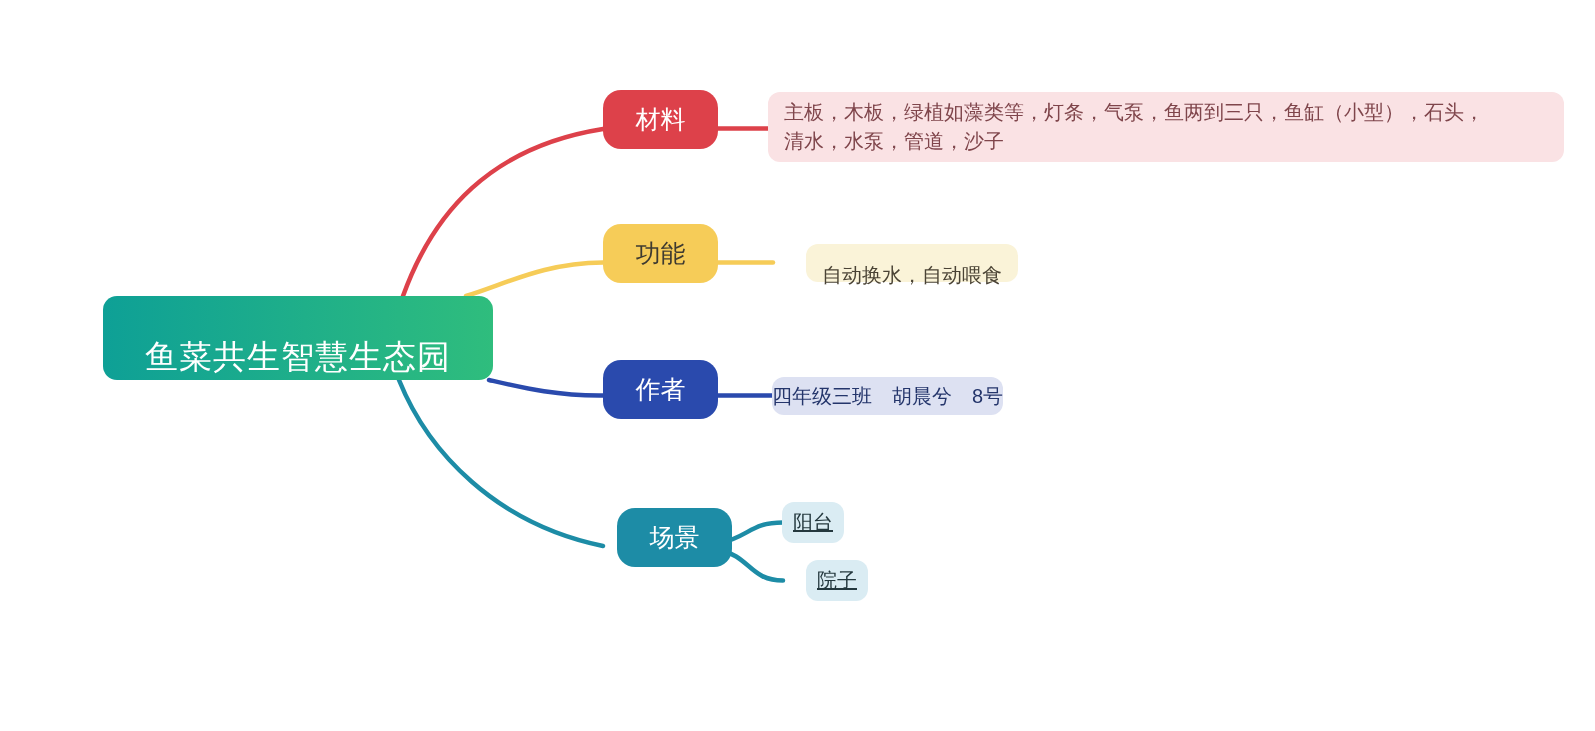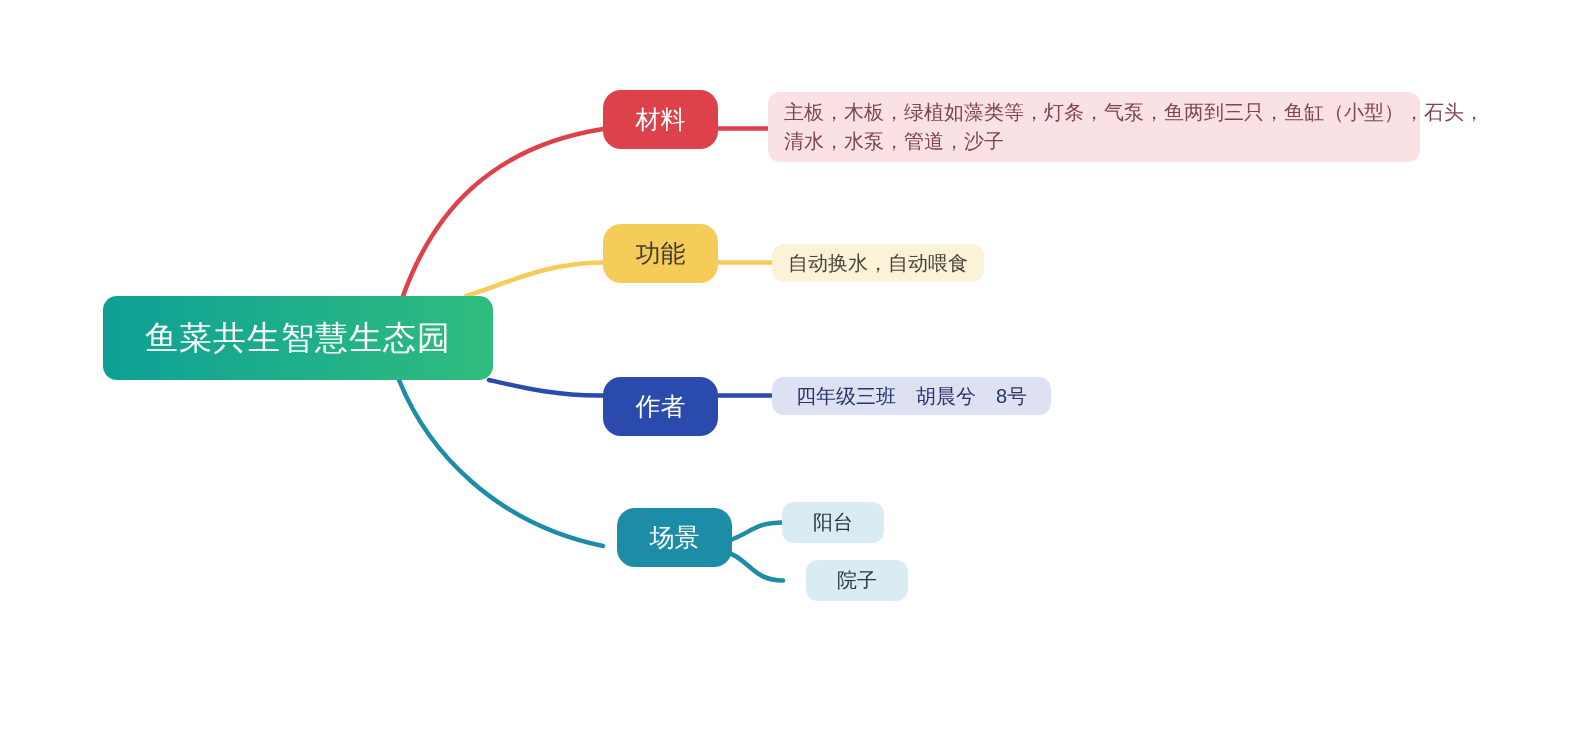--- a/index.html
+++ b/index.html
@@ -41,69 +41,71 @@
   }
   .node-root {
     left: 103px; top: 296px;
     width: 390px; height: 84px;
     border-radius: 14px;
     background: linear-gradient(90deg, var(--c-root_grad_left, #0ea096), var(--c-root_grad_right, #2fbd7d));
     color: var(--c-root_text, #ffffff);
     font-size: 33px;
     font-weight: 500;
     letter-spacing: 1px;
+    align-items: flex-end;
   }
   .node-branch {
     left: 603px;
     width: 115px; height: 59px;
     border-radius: 18px;
     font-size: 25px;
     font-weight: 500;
   }
   .node-materials { top: 90px;  background: var(--c-materials_fill, #dd414a); color: var(--c-node_label_light, #ffffff); }
   .node-functions { top: 224px; background: var(--c-functions_fill, #f6cc58); color: var(--c-functions_label_text, #3e3a30); }
-  .node-author    { top: 377px; background: var(--c-author_fill,   #2a4aad); color: var(--c-node_label_light, #ffffff); }
+  .node-author    { top: 360px; background: var(--c-author_fill,   #2a4aad); color: var(--c-node_label_light, #ffffff); }
   .node-scenes    { top: 508px; background: var(--c-scenes_fill,   #1d8ca6); color: var(--c-node_label_light, #ffffff); margin-left: 14px; }
 
   .note {
     position: absolute;
     z-index: 1;
     box-sizing: border-box;
     font-size: 20px;
     border-radius: 12px;
     white-space: nowrap;
   }
   .note-materials {
     left: 768px; top: 92px;
-    width: 652px;
+    width: 796px;
     padding: 6px 16px;
     line-height: 29px;
     background: var(--c-materials_note_bg, #fae2e4);
     color: var(--c-materials_note_text, #7f454b);
   }
   .note-functions {
-    left: 772px; top: 244px;
+    left: 806px; top: 244px;
     height: 38px; line-height: 38px;
-    padding: 0 16px;
+    padding: 12px 16px;
     background: var(--c-functions_note_bg, #faf3d8);
     color: var(--c-functions_note_text, #4a4335);
   }
   .note-author {
     left: 772px; top: 377px;
     height: 38px; line-height: 38px;
-    padding: 0 24px;
+    padding: 0 0;
     background: var(--c-author_note_bg, #dde1f2);
     color: var(--c-author_note_text, #24356b);
   }
   .note-scene {
     left: 782px;
     height: 41px; line-height: 41px;
-    padding: 0 31px;
+    padding: 0 11px;
     background: var(--c-scenes_note_bg, #daecf3);
     color: var(--c-scenes_note_text, #24383e);
+    text-decoration: underline;
   }
   .note-scene-0 { top: 502px; }
   .note-scene-1 { top: 560px; margin-left: 24px; }
 </style>
 </head>
 <body>
 
 <div class="canvas">
 
   <svg class="connectors" viewBox="0 0 1595 731" xmlns="http://www.w3.org/2000/svg">

